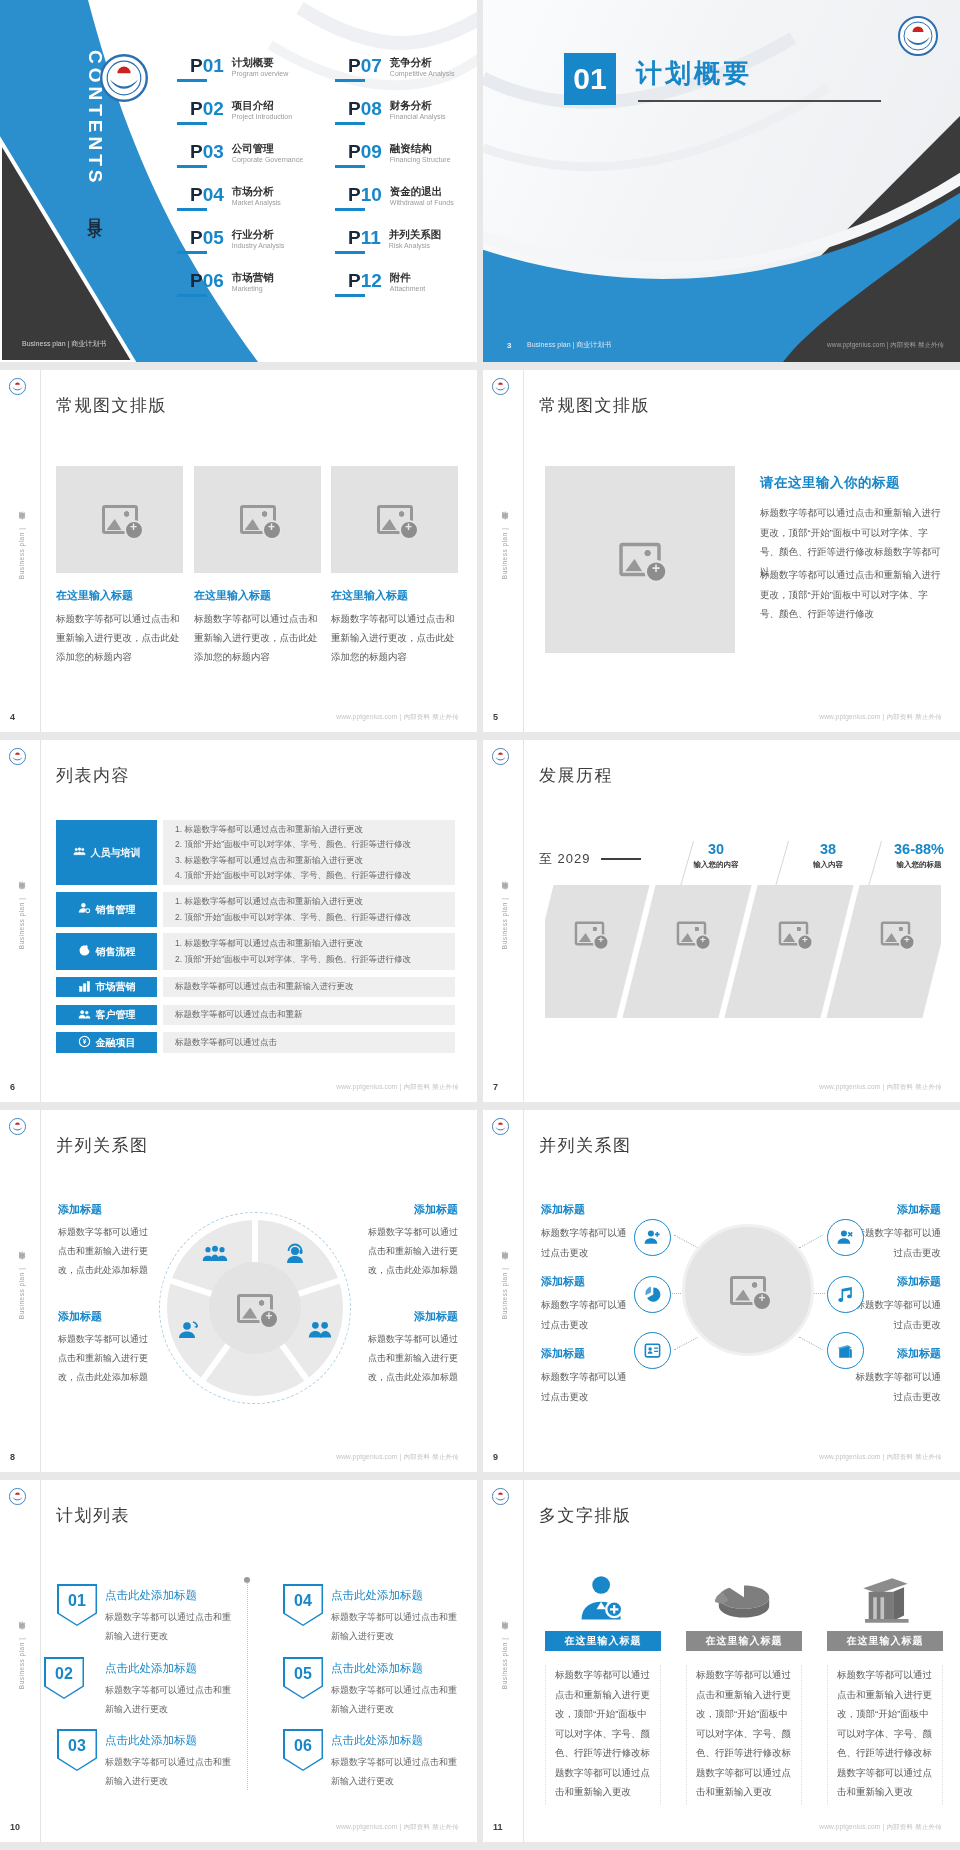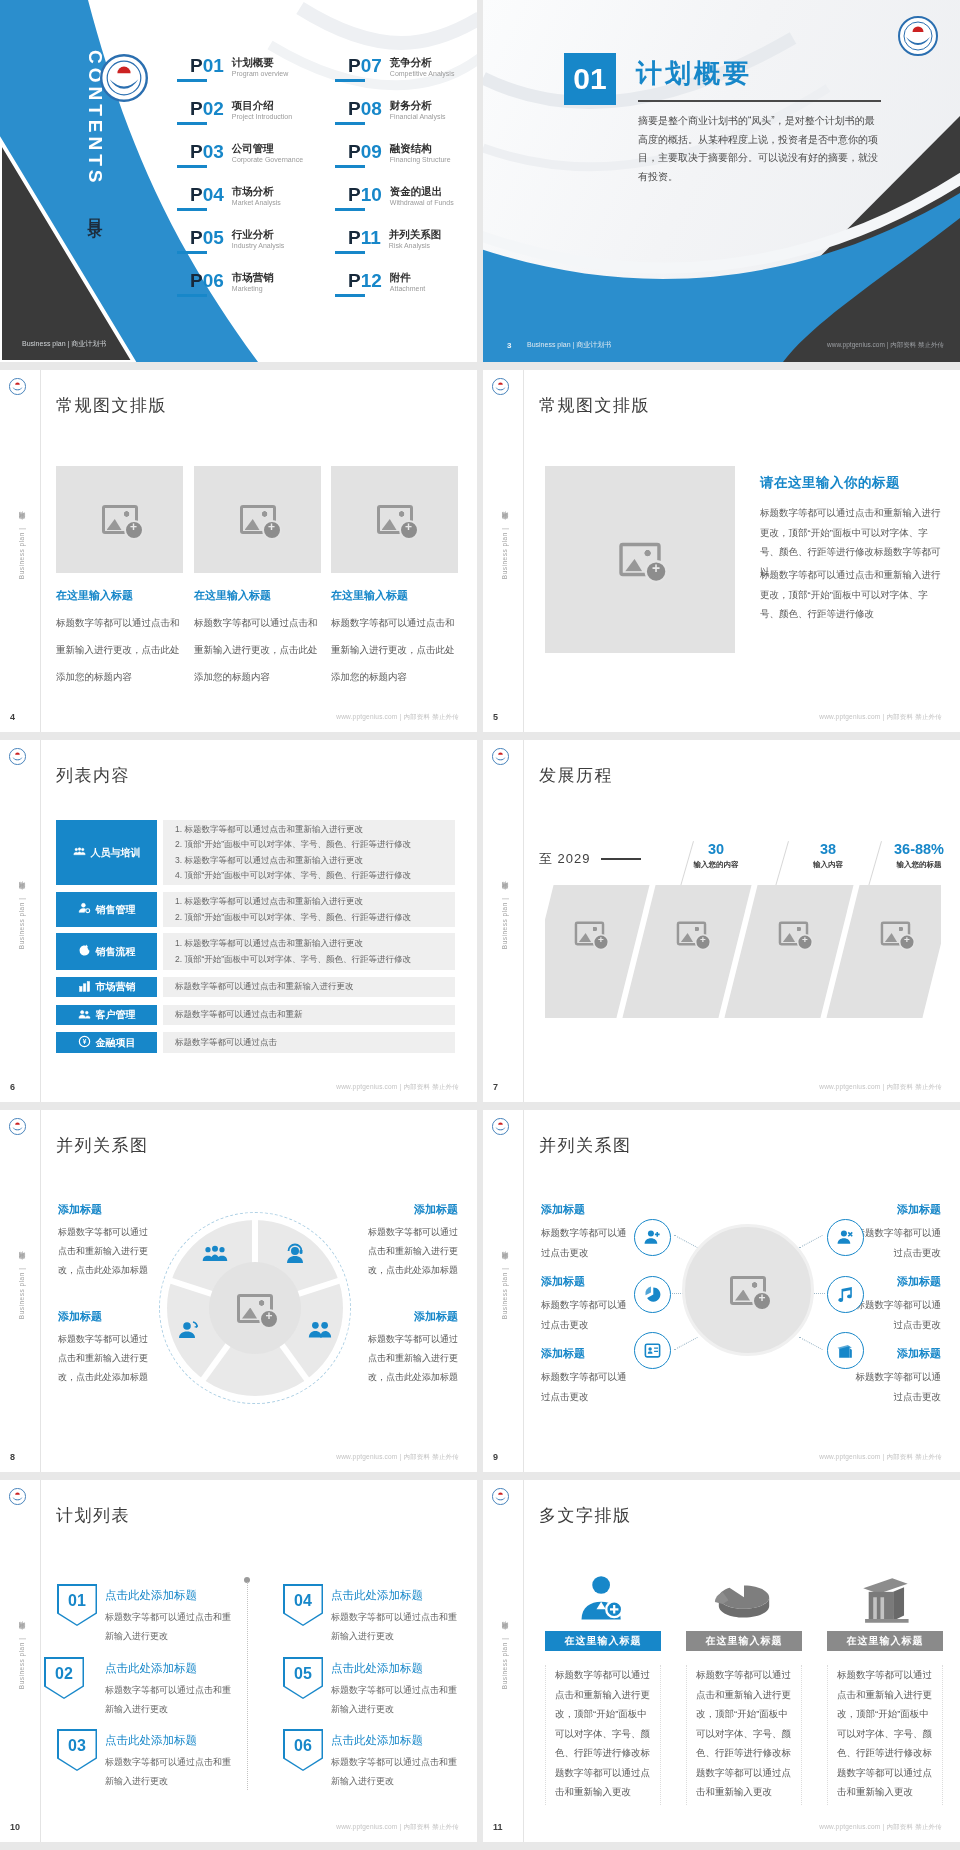--- a/index.html
+++ b/index.html
@@ -51,21 +51,21 @@
 .s2logo { position:absolute; right:22px; top:16px; width:40px; height:40px; }
 .s2-page { position:absolute; left:24px; bottom:12px; font-size:8px; color:#e8f1f7; font-weight:bold; }
 .s2-brand { position:absolute; left:44px; bottom:12px; font-size:7px; color:#dfe9f0; }
 .s2-site { position:absolute; right:16px; bottom:12px; font-size:6.5px; color:#9c9fa3; }
 
 
 .s3col { position:absolute; top:96px; width:127px; }
 .s3col.a { left:56px; } .s3col.b { left:194px; } .s3col.c { left:331px; }
 .phbox { width:100%; height:107px; background:#e2e2e2; display:flex; align-items:center; justify-content:center; }
 .colhead { margin-top:15px; font-size:11px; font-weight:bold; color:#1787c9; }
-.colbody { margin-top:6px; font-size:9.5px; line-height:27px; color:#595959; }
+.colbody { margin-top:6px; font-size:9.5px; line-height:19px; color:#595959; }
 
 
 .s4box { position:absolute; left:62px; top:96px; width:190px; height:187px; background:#e2e2e2; display:flex; align-items:center; justify-content:center; }
 .s4head { position:absolute; left:277px; top:104px; font-size:13.5px; font-weight:bold; color:#1787c9; letter-spacing:.5px; }
 .s4p1 { position:absolute; left:277px; top:133px; width:184px; font-size:9.5px; line-height:19.5px; color:#595959; }
 .s4p2 { position:absolute; left:277px; top:195px; width:184px; font-size:9.5px; line-height:19.5px; color:#595959; }
 
 
 .s5row { position:absolute; left:56px; }
 .s5label { position:absolute; left:0; top:0; bottom:0; width:101px; background:#1787c9; color:#fff;
@@ -282,21 +282,20 @@
     <svg class="bgsvg" viewBox="0 0 477 362">
       <path d="M0,78 Q130,142 310,38" fill="none" stroke="#e7eaee" stroke-width="13"></path>
       <path d="M0,148 Q160,205 345,88" fill="none" stroke="#edeff2" stroke-width="9"></path>
       <path d="M232,362 L477,116 L477,362 Z" fill="#3b3b3b"></path>
       <path d="M-5,235 C150,290 320,280 482,176" fill="none" stroke="#f4f6f8" stroke-width="11"></path>
       <path d="M-5,248 C150,300 320,290 482,190 L482,214 C400,278 332,320 300,362 L-5,362 Z" fill="#2b8ecd"></path>
     </svg>
     <div class="s2num">01</div>
     <div class="s2title">计划概要</div>
     <div class="s2rule"></div>
-    <div class="s2body">摘要是整个商业计划书的“凤头”，是对整个计划书的最高度的概括。从某种程度上说，投资者是否中意你的项目，主要取决于摘要部分。可以说没有好的摘要，就没有投资。</div>
     <svg class="s2logo" viewBox="0 0 40 40">
       <circle cx="20" cy="20" r="19" fill="#fff" stroke="#2b6fb0" stroke-width="2"></circle>
       <circle cx="20" cy="20" r="14" fill="none" stroke="#2b6fb0" stroke-width="1"></circle>
       <path d="M14.5,16 a5.5,5.5 0 0 1 11,0 z" fill="#cc2222"></path>
       <path d="M8,21 Q20,33 32,21 Q27,29 20,29 Q13,29 8,21 Z" fill="#2b6fb0"></path>
     </svg>
     <div class="s2-page">3</div>
     <div class="s2-brand">Business plan | 商业计划书</div>
     <div class="s2-site">www.pptgenius.com | 内部资料 禁止外传</div>
   </div>

